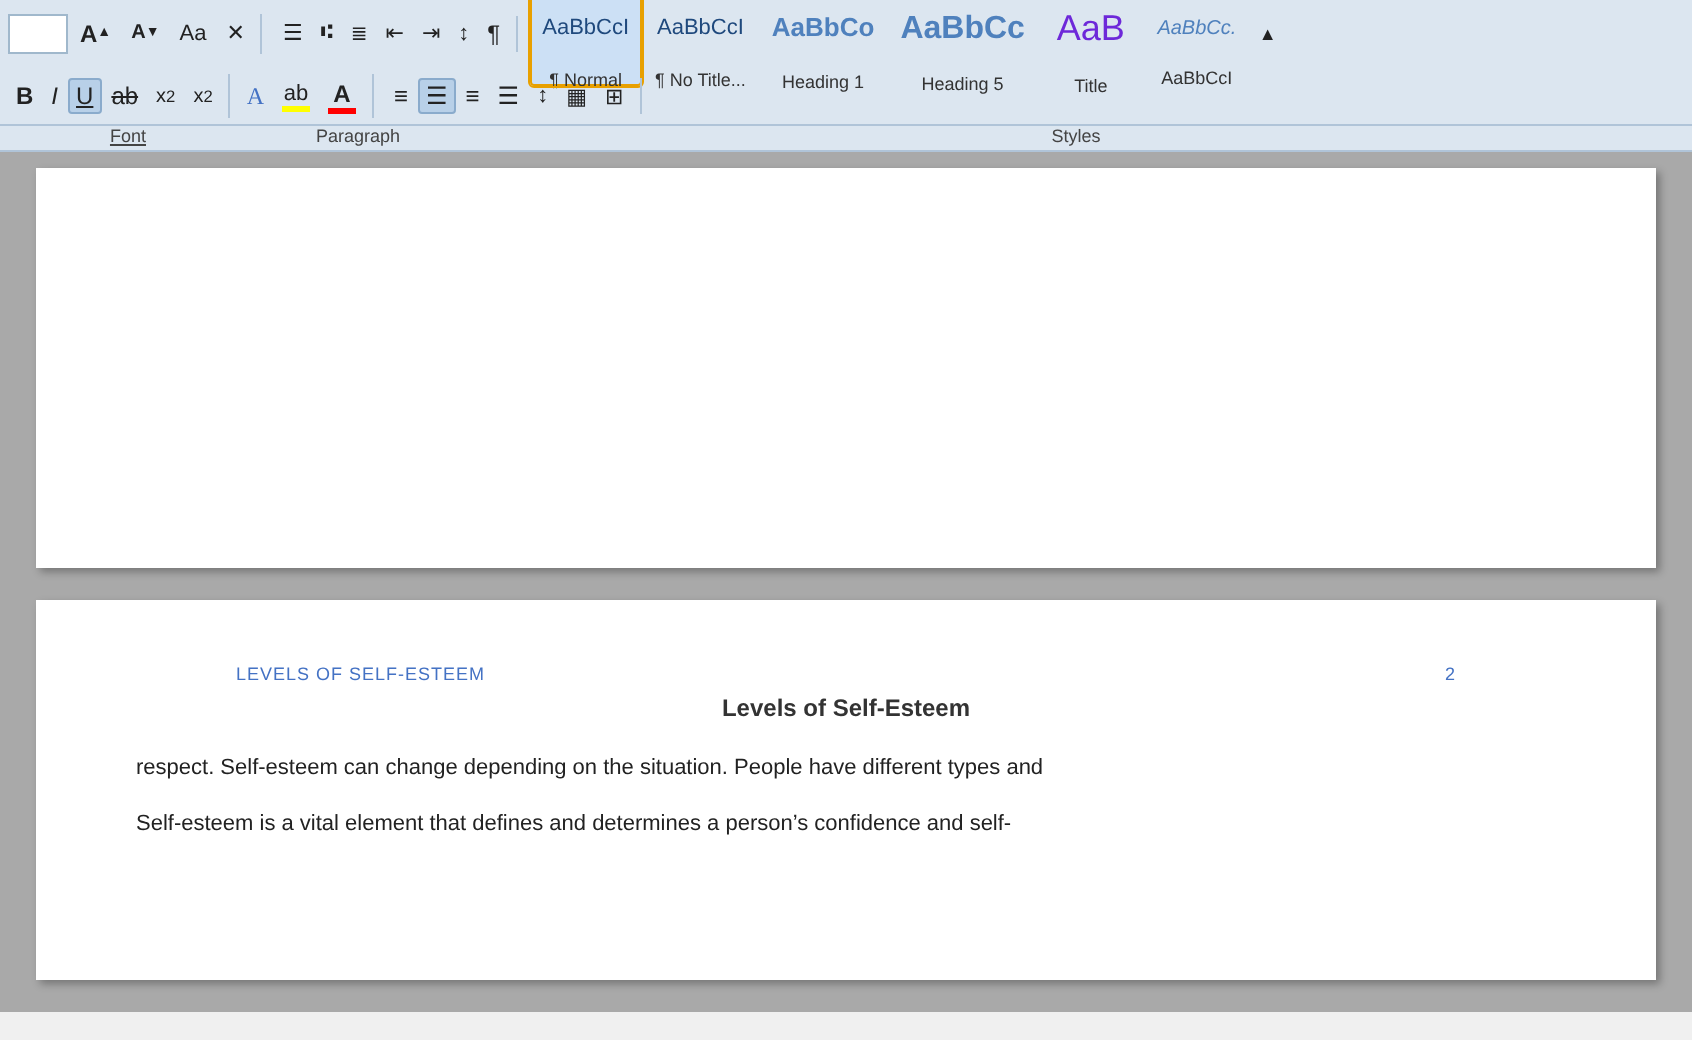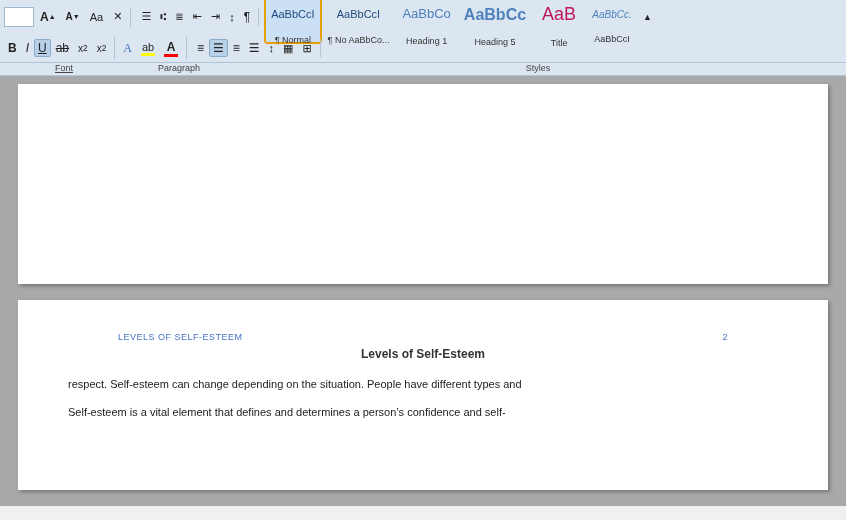--- a/index.html
+++ b/index.html
@@ -139,21 +139,21 @@
     }
 
     .style-btn.no-space-style .preview {
       font-size: 11px;
       color: #1f497d;
     }
 
     .style-btn.h1-style .preview {
       font-size: 13px;
       color: #4f81bd;
-      font-weight: normal;
+      font-weight: bold;
     }
 
     .style-btn.h2-style .preview {
       font-size: 12px;
       color: #4f81bd;
       font-weight: bold;
     }
 
     .style-btn.title-style .preview {
       font-size: 18px;
@@ -273,32 +273,32 @@
       </button>
     </div>
 
     <div class="styles-group">
       <div class="style-btn normal-style selected">
         <span class="preview">AaBbCcI</span>
         <span class="label">¶ Normal</span>
       </div>
       <div class="style-btn no-space-style">
         <span class="preview">AaBbCcI</span>
-        <span class="label">¶ No AaBbCo...</span>
+        <span class="label">¶ No Title...</span>
       </div>
       <div class="style-btn h1-style">
         <span class="preview" style="font-size:13px;color:#4f81bd;">AaBbCo</span>
         <span class="label">Heading 1</span>
       </div>
       <div class="style-btn h2-style">
         <span class="preview" style="font-size:16px;color:#4f81bd;font-weight:bold;">AaBbCc</span>
         <span class="label">Heading 5</span>
       </div>
       <div class="style-btn title-style">
-        <span class="preview" style="font-size:18px;color:#be185d;">AaB</span>
+        <span class="preview" style="font-size:18px;color:#6d28d9;">AaB</span>
         <span class="label">Title</span>
       </div>
       <div class="style-btn subtitle-style">
         <span class="preview" style="font-size:10px;color:#4f81bd;font-style:italic;">AaBbCc.</span>
         <span class="label">AaBbCcI</span>
       </div>
       <button class="ribbon-btn" style="font-size:9px;">▲</button>
     </div>
   </div>
 

